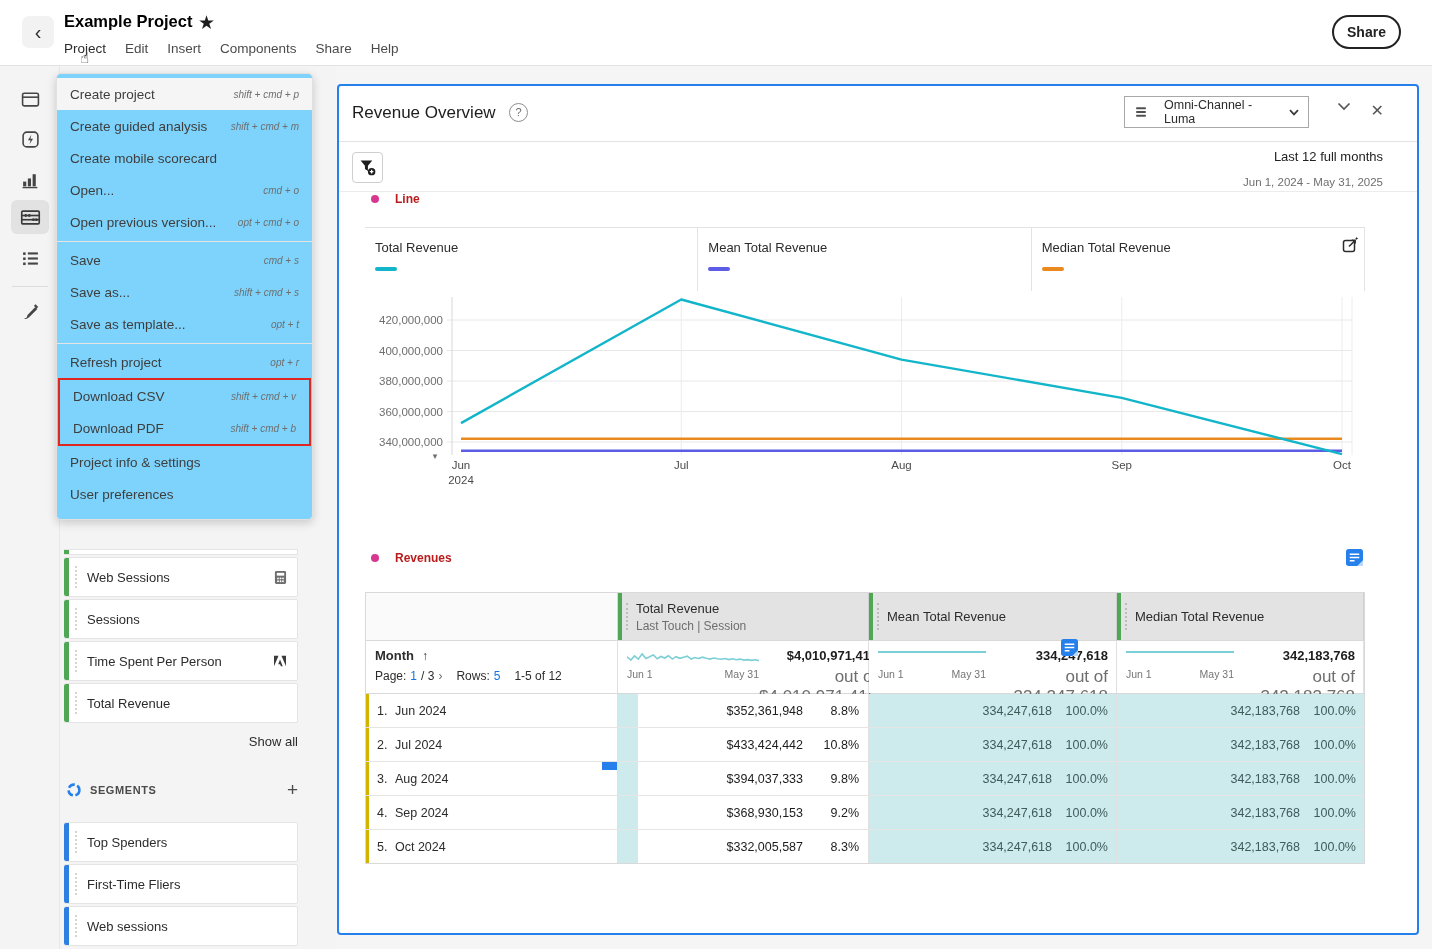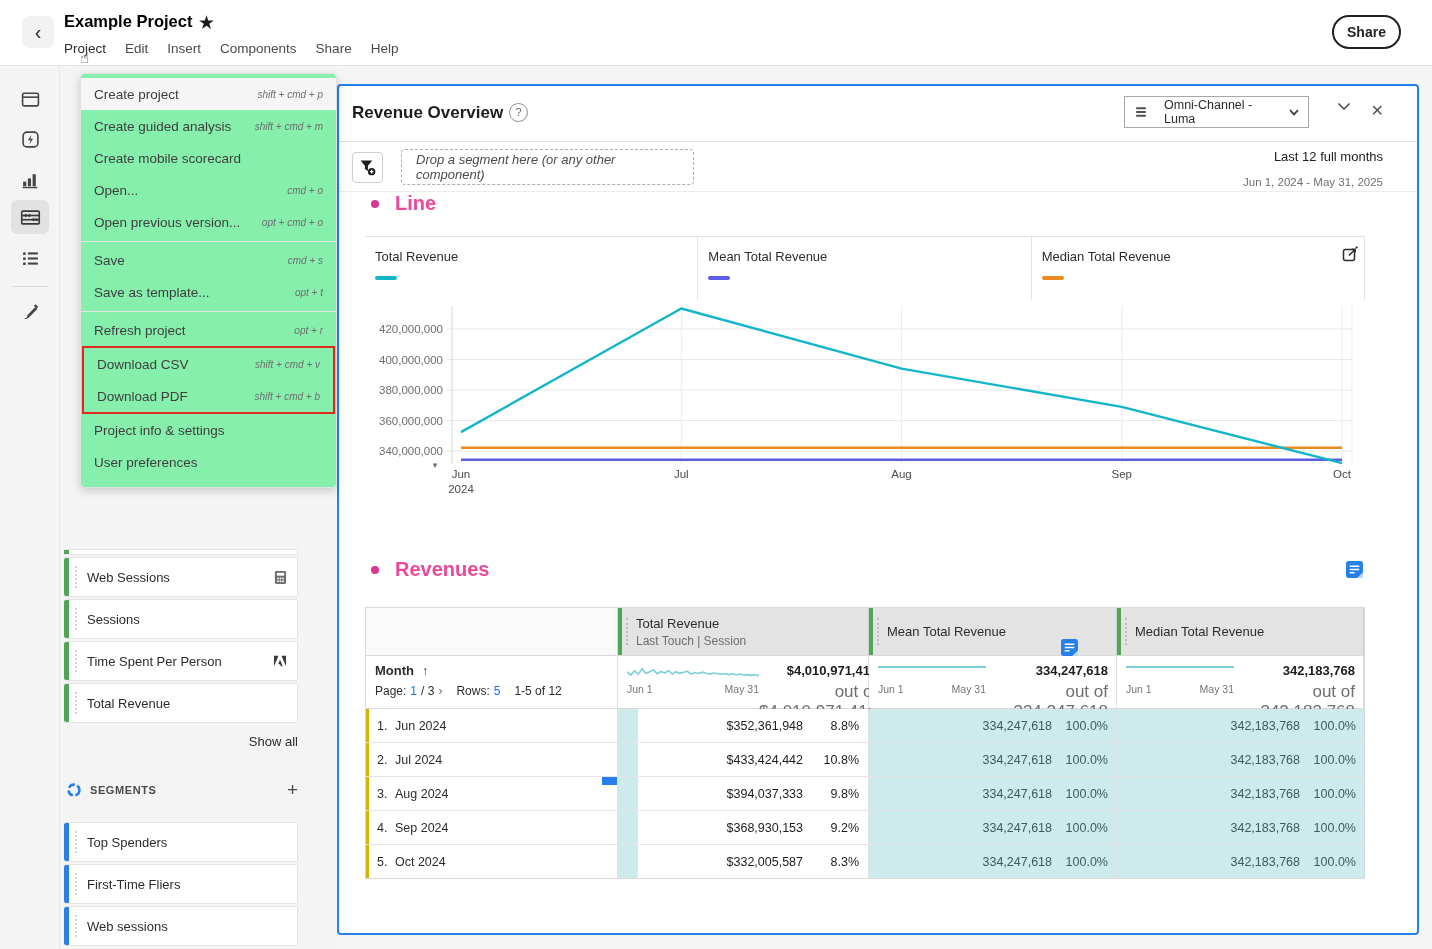--- a/index.html
+++ b/index.html
@@ -32,49 +32,49 @@
   .green{background:#4fa654;}
   .blue{background:#2f7fe0;}
   .showall{position:absolute;left:0;width:238px;text-align:right;font-size:13px;color:#2c2c2c;cursor:pointer;}
   .seghdr{position:absolute;left:6px;width:232px;display:flex;align-items:center;gap:8px;}
   .seghdr .segtitle{font-size:11px;font-weight:bold;letter-spacing:.6px;color:#4b4b4b;flex:1;}
   .seghdr .plus{font-size:19px;color:#4b4b4b;cursor:pointer;line-height:16px;}
   .sliver{position:absolute;left:4px;top:483px;width:234px;height:6px;background:#fff;border:1px solid #e4e4e4;border-left:none;overflow:hidden;display:flex;}
   .sliver i{width:5px;background:#4fa654;display:block;}
 
   
-  .pmenu{position:absolute;left:80px;top:73px;width:257px;background:#86efac;border:1px solid #e1e1e1;border-radius:5px;box-shadow:0 3px 10px rgba(0,0,0,.18);z-index:50;padding:4px 0 9px;}
+  .pmenu{position:absolute;left:56px;top:73px;width:257px;background:#7dd3fc;border:1px solid #e1e1e1;border-radius:5px;box-shadow:0 3px 10px rgba(0,0,0,.18);z-index:50;padding:4px 0 9px;}
   .mi{height:32px;display:flex;align-items:center;padding:0 13px;cursor:pointer;}
   .mi.hov{background:#f5f5f5;}
   .mi .ml{font-size:13.5px;color:#3e3e3e;flex:1;}
   .mi .ms{font-size:10px;font-style:italic;color:#6e6e6e;}
   .mdiv{border-top:1px solid #e5e5e5;margin:2.5px 0;}
   .redbox{border:2.5px solid #e0261d;margin:0 1px;}
 
   
   .panel{position:absolute;left:337px;top:84px;width:1082px;height:851px;background:#fff;border:2px solid #2680eb;border-radius:4px;z-index:0;}
   .phdr{position:absolute;left:0;top:0;right:0;height:56px;border-bottom:1px solid #e3e3e3;}
-  .ptit{position:absolute;left:13px;top:17px;font-size:17px;font-weight:bold;color:#1d1d1d;}
+  .ptit{position:absolute;left:13px;top:17px;font-size:17px;font-weight:normal;color:#1d1d1d;}
   .qicon{position:absolute;left:170px;top:17px;width:19px;height:19px;border:1.6px solid #8e8e8e;border-radius:50%;color:#6e6e6e;font-size:11px;text-align:center;line-height:16px;cursor:pointer;}
   .dsbtn{position:absolute;right:108px;top:10px;height:32px;width:185px;border:1px solid #a8a8a8;border-radius:0;background:#fff;display:flex;align-items:center;gap:16px;padding:0 9px;cursor:pointer;}
   .dsbtn .dst{font-size:12.5px;color:#2c2c2c;flex:1;text-align:left;}
   .pcollapse{position:absolute;right:66px;top:16px;cursor:pointer;}
   .pclose{position:absolute;right:33px;top:15px;font-size:16px;color:#565656;cursor:pointer;}
 
   .frow{position:absolute;left:0;top:57px;right:0;height:49px;border-bottom:1px solid #ececec;}
   .filterbtn{position:absolute;left:13px;top:9px;width:31px;height:31px;border:1px solid #cfcfcf;border-radius:4px;background:#fff;display:flex;align-items:center;justify-content:center;cursor:pointer;}
   .dropzone{position:absolute;left:62px;top:6px;width:293px;height:36px;border:1px dashed #b0b0b0;border-radius:4px;display:flex;align-items:center;padding:0 14px;font-size:13px;font-style:italic;color:#4b4b4b;}
   .drange{position:absolute;right:34px;top:6px;text-align:right;cursor:pointer;}
   .drange .dr1{font-size:13px;color:#222;}
   .drange .dr2{font-size:11.5px;color:#6e6e6e;margin-top:12px;}
 
   .content{position:absolute;left:26px;top:106px;width:1002px;}
   .viztitle{display:flex;align-items:center;gap:16px;margin-left:6px;}
   .vdot{width:8px;height:8px;border-radius:50%;background:#d83790;}
-  .vt{font-size:20px;font-weight:bold;color:#ec4899;}
+  .vt{font-size:12px;font-weight:bold;color:#b91c1c;}
 
   
   .legend{margin-top:21px;width:1000px;height:64px;border-top:1px solid #e3e3e3;display:flex;position:relative;}
   .lcell{flex:1;border-right:1px solid #e3e3e3;padding:12px 0 0 10px;cursor:pointer;}
   .lcell:last-child{border-right:none;}
   .llab{font-size:13px;color:#2c2c2c;}
   .lsw{width:22px;height:4px;border-radius:2px;margin-top:12px;}
   .exporticon{position:absolute;right:6px;top:8px;cursor:pointer;}
 
   .chartwrap{width:1000px;height:200px;}
@@ -286,20 +286,24 @@
     <div class="mi">
         <span class="ml">Open previous version...</span>
         <span class="ms">opt + cmd + o</span>
       </div>
     <div class="mdiv"></div>
     <div class="mi">
         <span class="ml">Save</span>
         <span class="ms">cmd + s</span>
       </div>
     <div class="mi">
+        <span class="ml">Save as...</span>
+        <span class="ms">shift + cmd + s</span>
+      </div>
+    <div class="mi">
         <span class="ml">Save as template...</span>
         <span class="ms">opt + t</span>
       </div>
     <div class="mdiv"></div>
     <div class="mi">
         <span class="ml">Refresh project</span>
         <span class="ms">opt + r</span>
       </div>
     <div class="redbox">
       <div class="mi">
@@ -347,21 +351,20 @@
     </div>
 
     <div class="frow">
       <button class="filterbtn">
         <svg width="17" height="17" viewBox="0 0 16 16">
             <path d="M1.5 1.5h11L8.4 6.4v5l-2.8-2V6.4z" fill="#1d1d1d"></path>
             <circle cx="11.9" cy="11.9" r="3.5" fill="#1d1d1d"></circle>
             <path d="M11.9 10.2v3.4M10.2 11.9h3.4" stroke="#fff" stroke-width="1.2"></path>
           </svg>
       </button>
-      <div class="dropzone">Drop a segment here (or any other component)</div>
       <div class="drange">
         <div class="dr1">Last 12 full months</div>
         <div class="dr2">Jun 1, 2024 - May 31, 2025</div>
       </div>
     </div>
 
     <div class="content">
 
       <div class="viztitle">
         <span class="vdot"></span>

